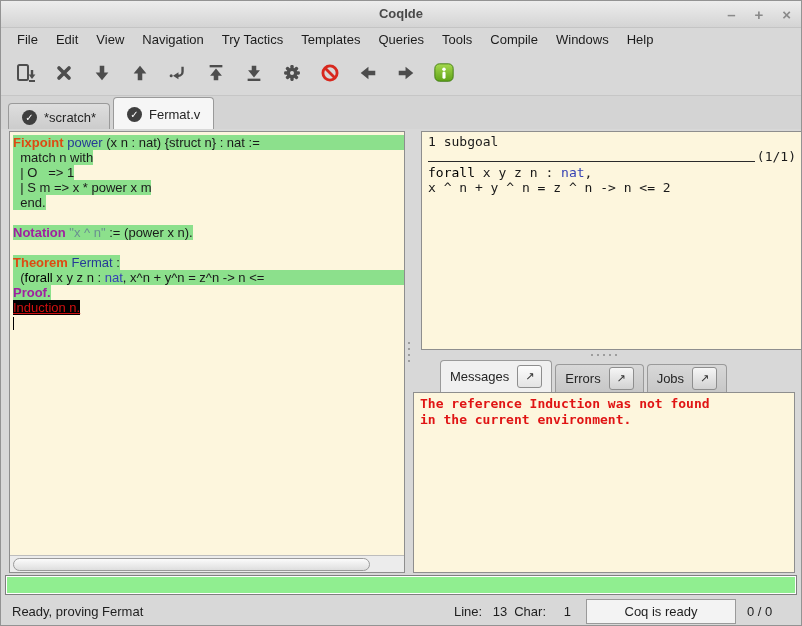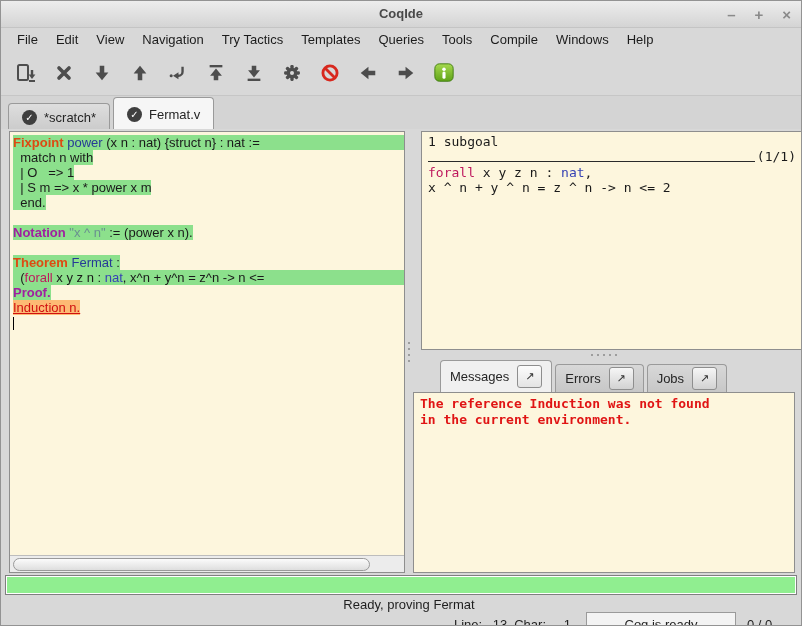--- a/index.html
+++ b/index.html
@@ -28,26 +28,26 @@
   
   .main{position:absolute;top:128px;left:0;right:0;bottom:49px;background:#d8d8d8;}
   .panel{position:absolute;border:1px solid #8e8e8e;background:#fdf6dd;box-sizing:border-box;overflow:hidden;}
   #editor-panel{left:8px;top:2px;width:396px;height:442px;}
   #goal-panel{left:420px;top:2px;width:382px;height:219px;}
   .code{padding:3px 0 0 3px;font-family:Liberation Sans, sans-serif;font-size:13px;color:#1a1a1a;}
   .cl{height:15px;line-height:15px;white-space:pre;}
   .lw{display:inline;}
   .cl.full .lw{display:block;}
   .cl.hl-done .lw{background:#8ce08c;}
-  .cl.hl-err  .lw{background:#fdba74;margin-top:16px;}
+  .cl.hl-err  .lw{background:#000000;margin-top:16px;}
   .c-kw{color:#dd4a12;font-weight:bold;}
   .c-id{color:#263a96;}
   .c-vkw{color:#a020a0;font-weight:bold;}
   .c-str{color:#6a9090;}
-  .c-fa{color:#be185d;}
+  .c-fa{color:#000000;}
   .c-ty{color:#3642b4;}
   .c-err{color:#d01010;text-decoration:underline;}
   .c-msgerr{color:#e01414;}
   .c-p{color:#1a1a1a;}
   .caret{display:inline-block;width:1px;height:13px;background:#000;vertical-align:middle;}
   
   .hscroll{position:absolute;left:0;right:0;bottom:0;height:16px;background:#ececec;border-top:1px solid #bdbdbd;}
   .hthumb{position:absolute;left:3px;top:2px;width:90%;height:11px;border:1px solid #9a9a9a;border-radius:7px;
     background:linear-gradient(#fbfbfb,#dedede);}
   
@@ -69,22 +69,22 @@
   .nbtab.active{height:32px;background:#f0f0f0;}
   .detach-btn{width:23px;height:21px;border:1px solid #8e8e8e;border-radius:3px;background:linear-gradient(#f6f6f6,#d2d2d2);
     font-size:11px;display:flex;align-items:center;justify-content:center;color:#333;font-family:"DejaVu Sans",sans-serif;}
   .nbtab.active .detach-btn{background:linear-gradient(#fcfcfc,#e4e4e4);}
   .nb-content{position:absolute;top:33px;left:0;right:0;bottom:0;border:1px solid #8e8e8e;background:#fdf6dd;
     padding:3px 6px;font-family:"DejaVu Sans Mono",monospace;font-size:13px;box-sizing:border-box;}
   .nb-content .cl{height:16px;line-height:16px;font-weight:bold;}
   
   .progress{position:absolute;left:4px;right:4px;bottom:30px;height:18px;background:#90ee90;border:1px solid #7f7f7f;
     box-shadow:inset 0 0 0 1px #ffffff;}
-  .statusbar{position:absolute;left:16px;right:0;bottom:0;height:28px;display:flex;align-items:center;
-    padding:0 10px;font-size:13px;color:#1e1e1e;box-sizing:border-box;flex-direction:column;}
+  .statusbar{position:absolute;left:1px;right:0;bottom:0;height:28px;display:flex;align-items:center;
+    padding:0 10px;font-size:13px;color:#1e1e1e;box-sizing:border-box;}
   .status-right{margin-left:auto;display:flex;align-items:center;gap:7px;}
   .coq-status-box{width:148px;height:23px;border:1px solid #9a9a9a;background:#f3f3f3;display:flex;
     align-items:center;justify-content:center;margin-left:8px;}
   .status-counter{width:44px;text-align:left;margin-left:4px;}
   .lc-val{display:inline-block;min-width:18px;text-align:right;}
 </style>
 </head>
 <body>
 
 <div class="window">

